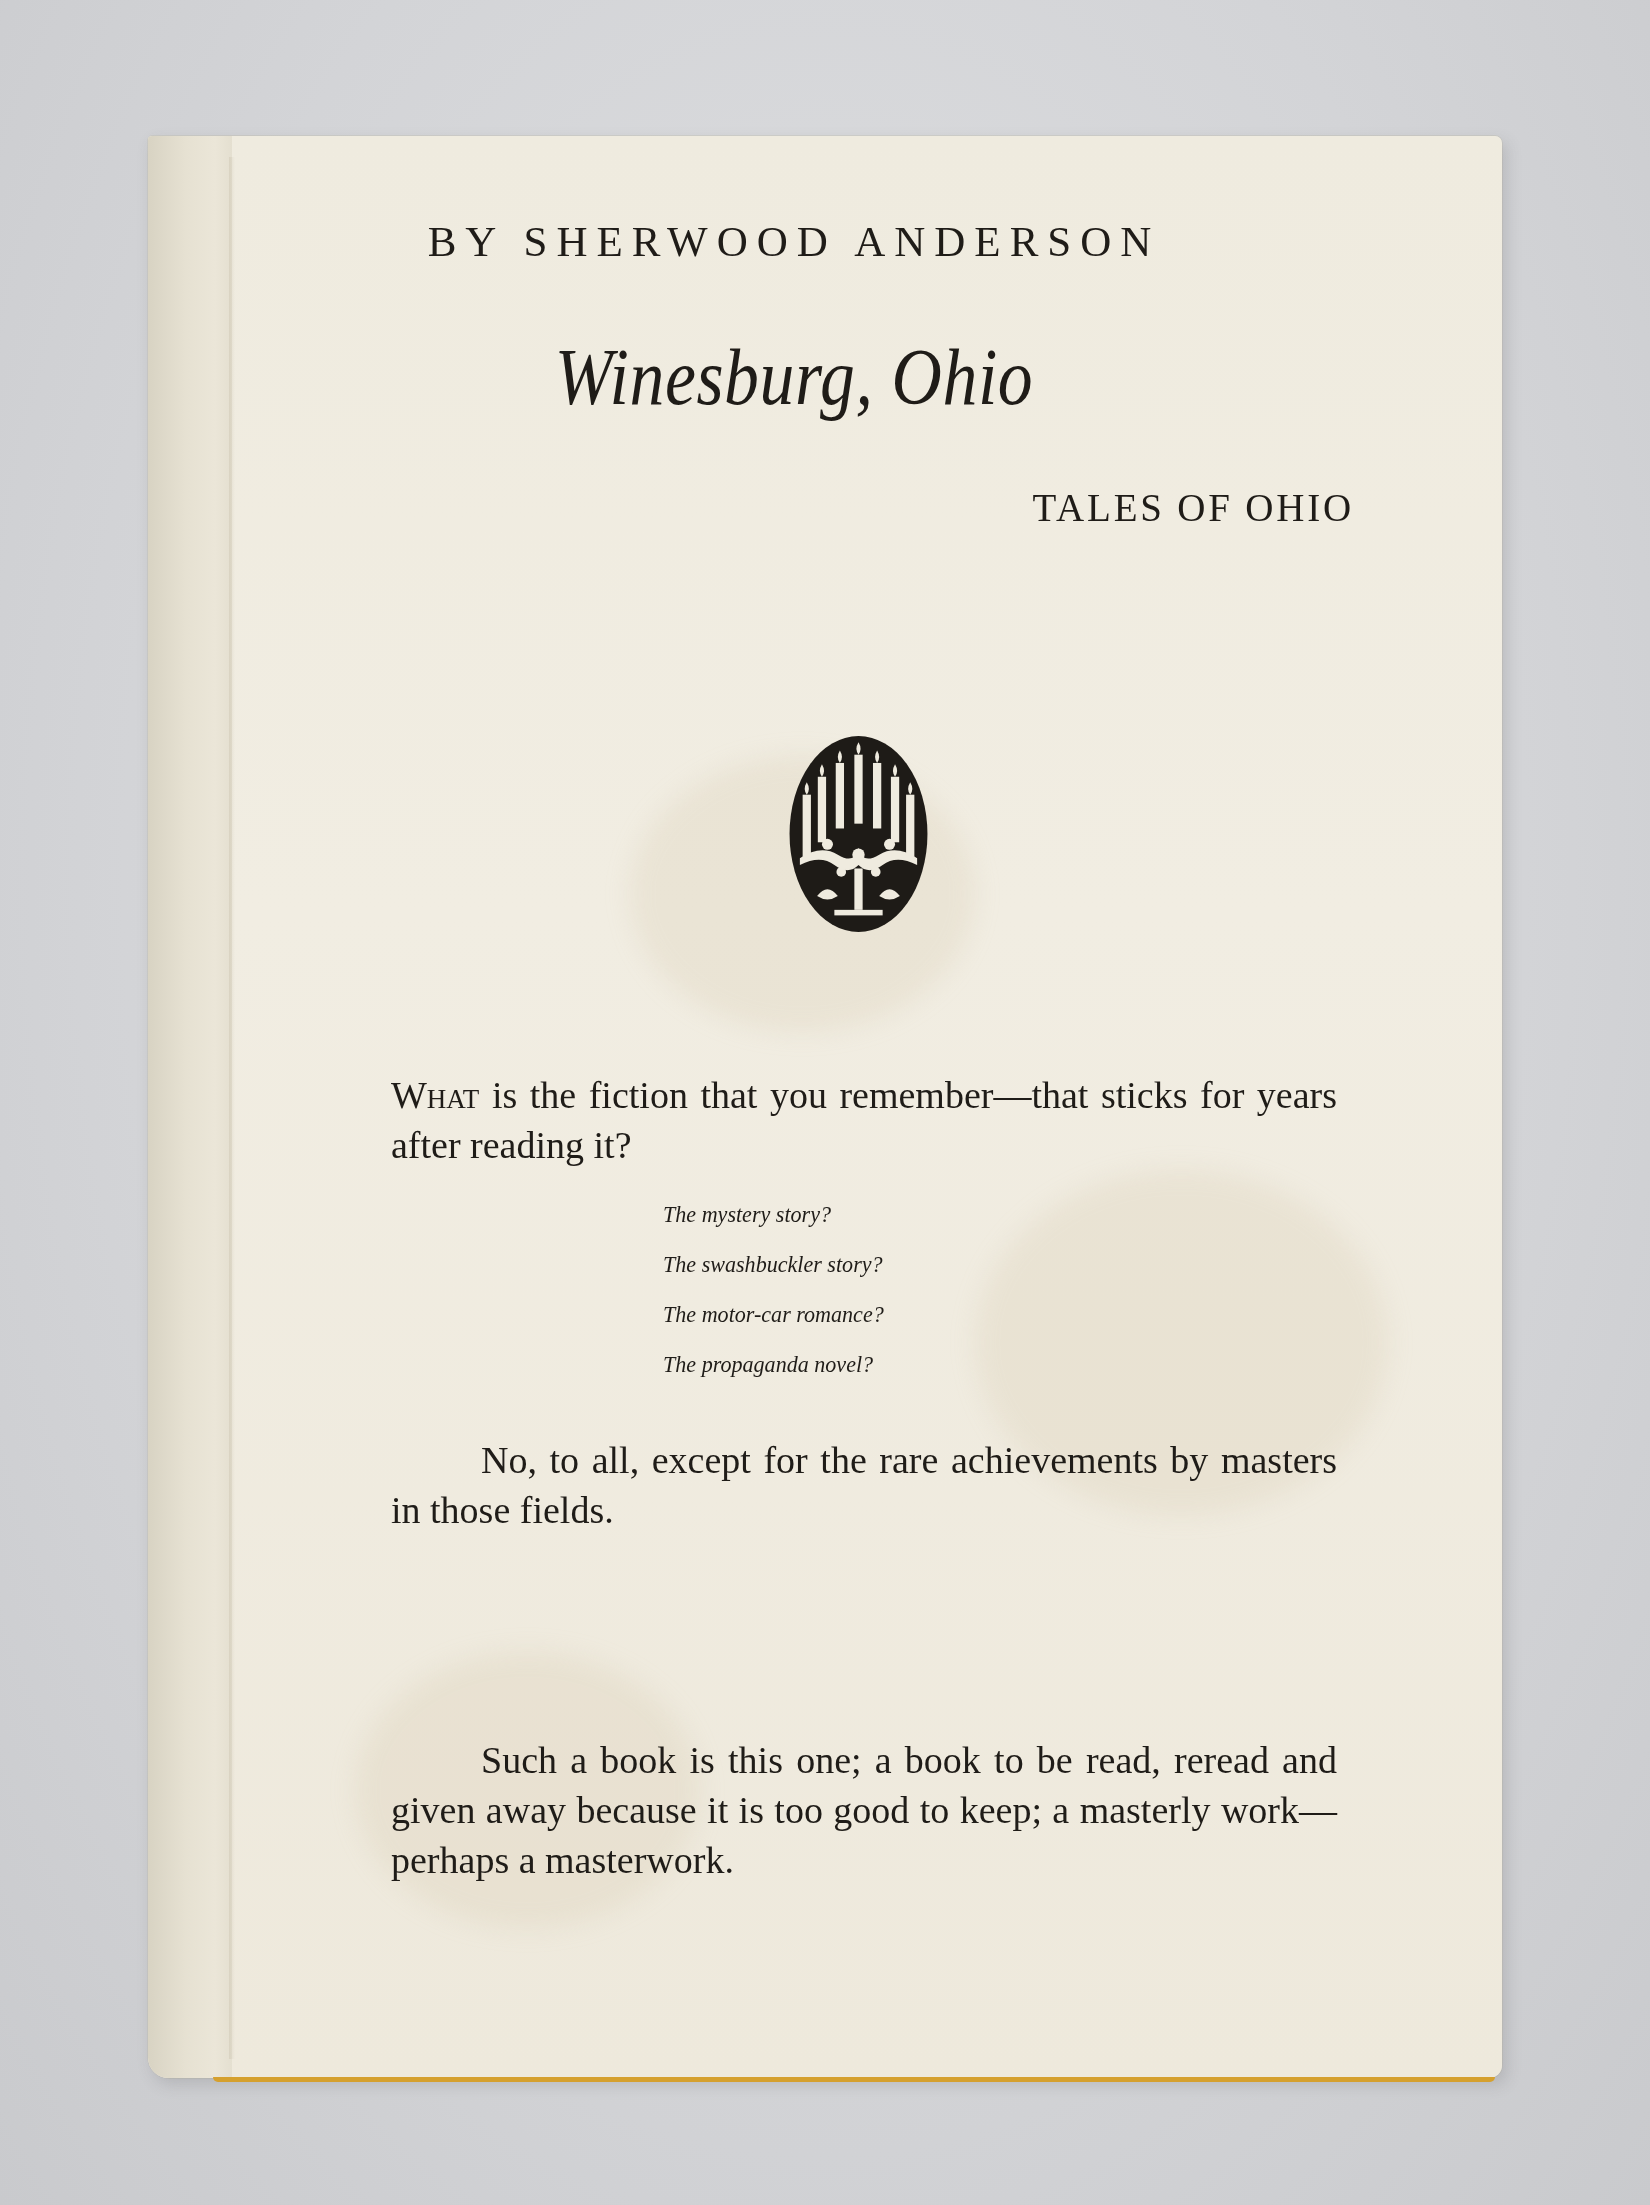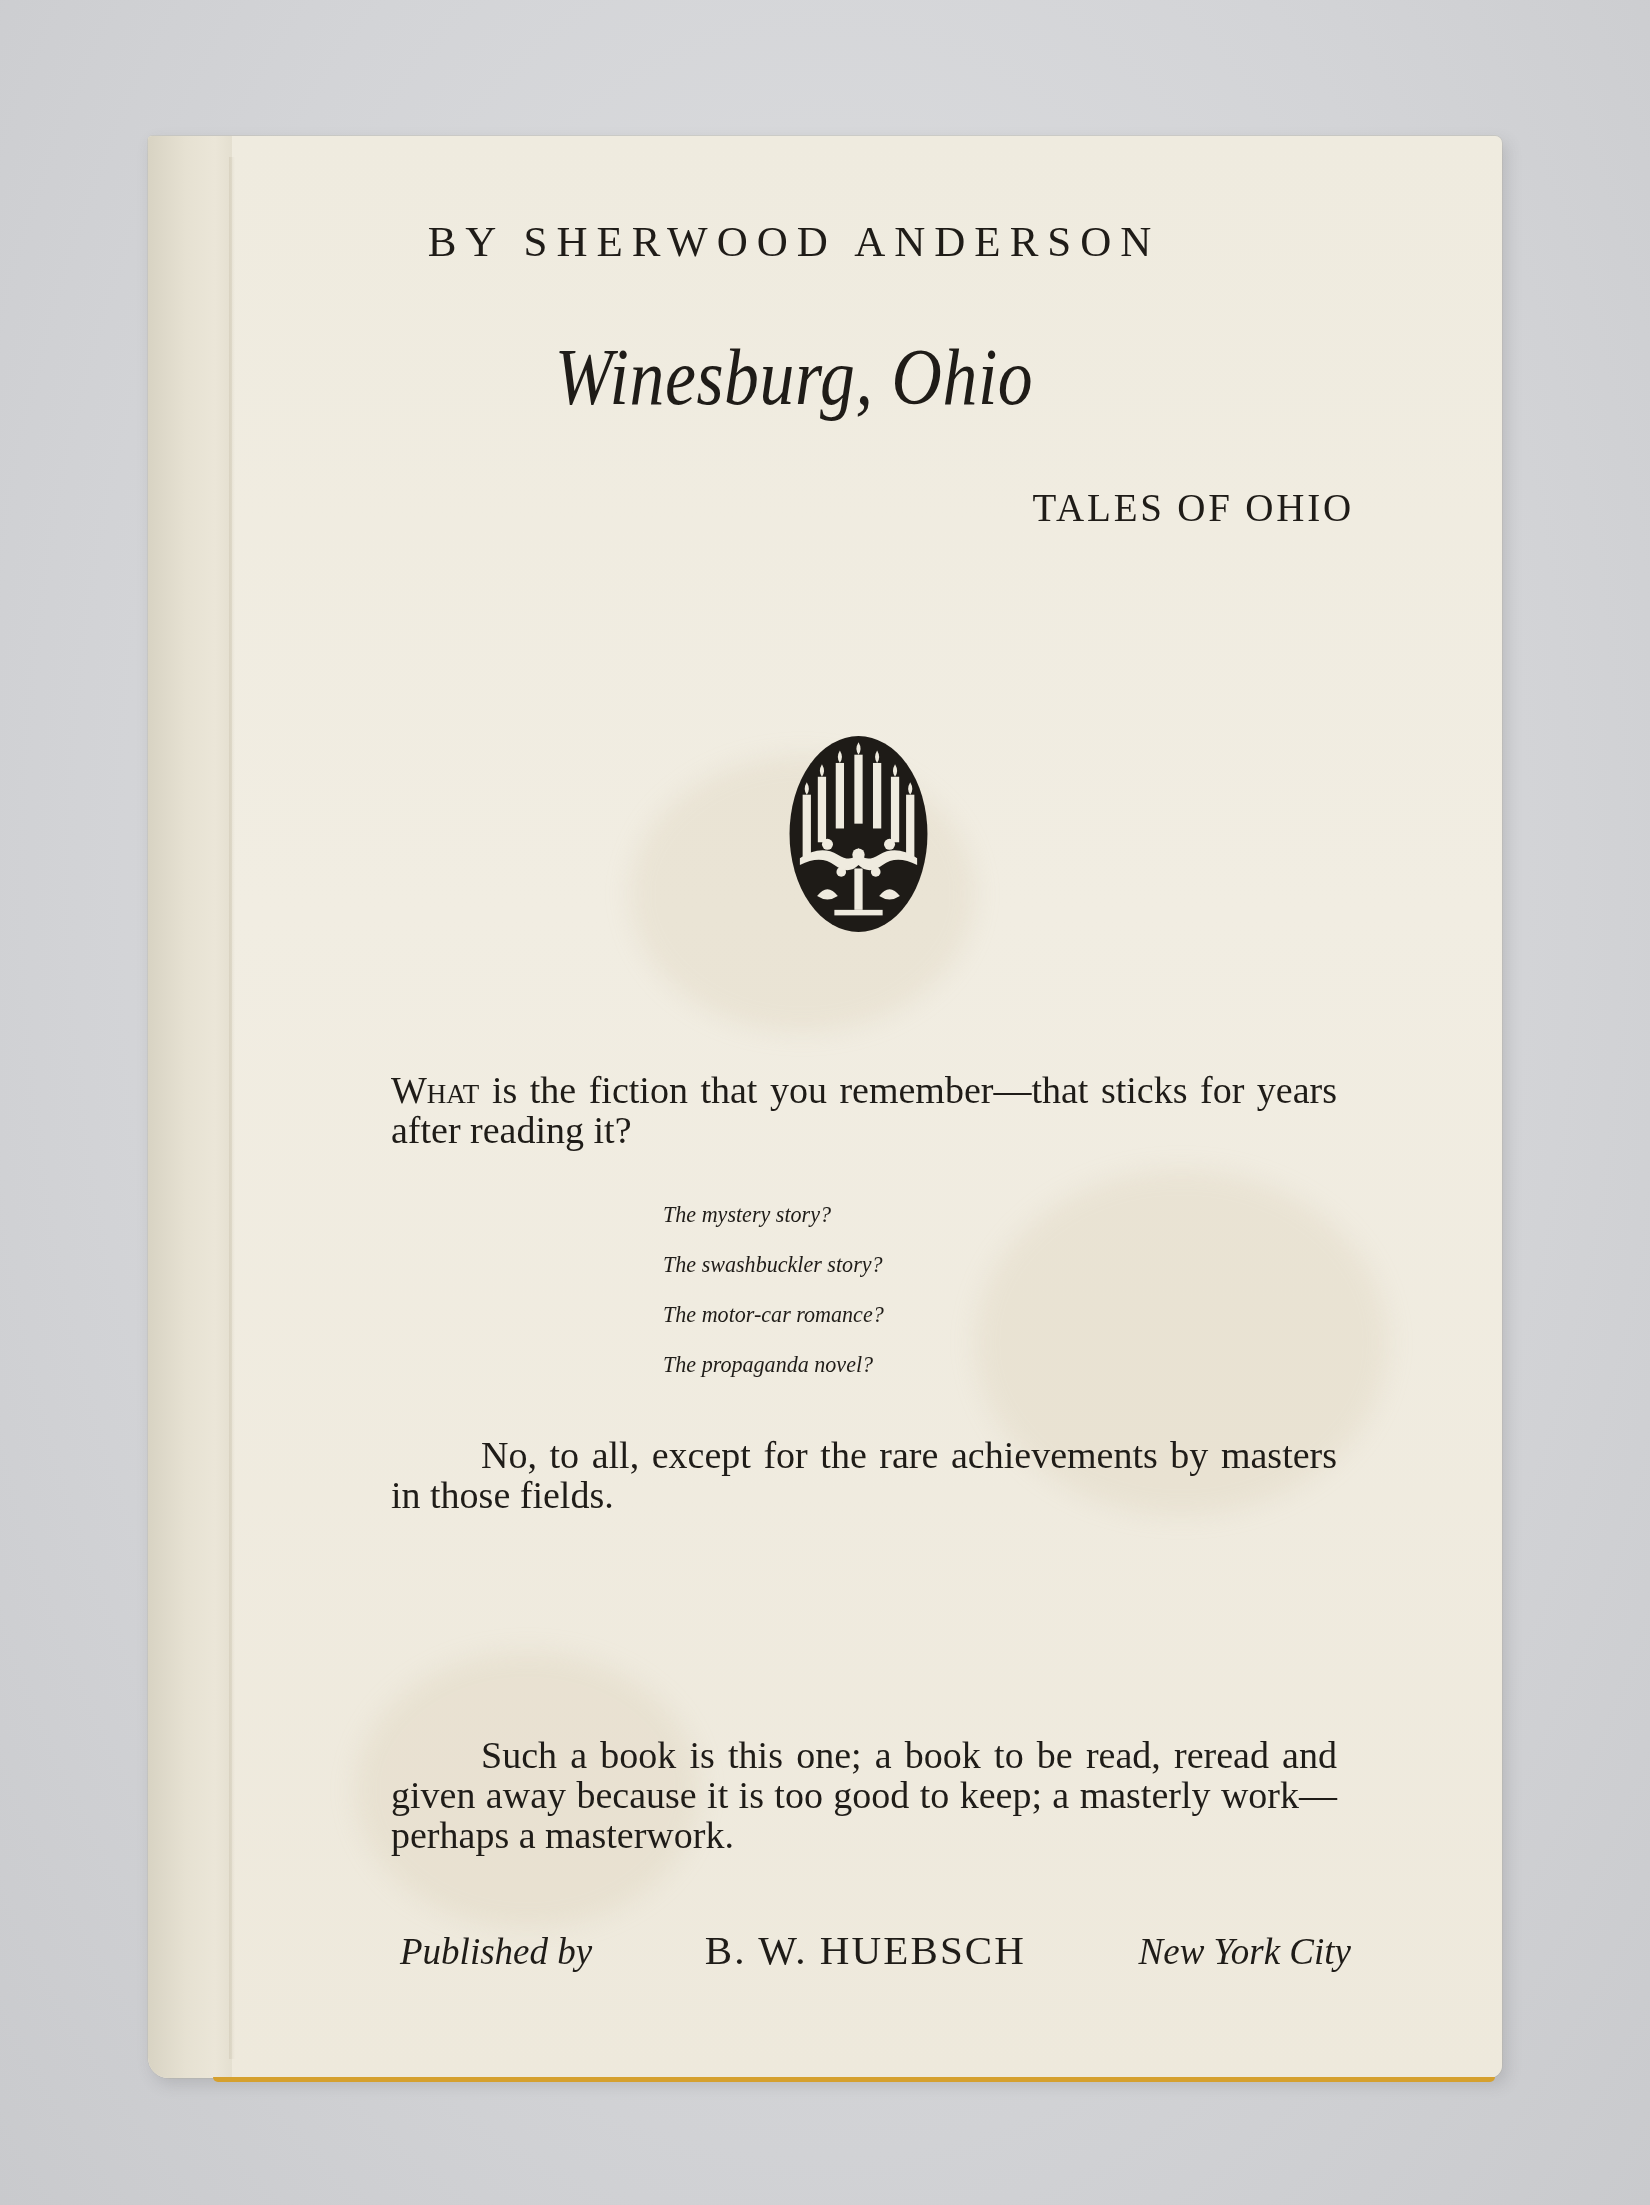--- a/index.html
+++ b/index.html
@@ -41,21 +41,21 @@
     transform: scaleX(0.86); transform-origin: center;
   }
   .tagline {
     position:absolute; top:486px; left:234px; width:1120px; text-align:right;
     font-size:39px; line-height:44px; letter-spacing:2.8px;
   }
   .logo {
     position:absolute; left:786px; top:734px; width:145px; height:200px;
   }
   .body-text {
-    position:absolute; left:391px; width:946px; font-size:38px; line-height:40px;
+    position:absolute; left:391px; width:946px; font-size:38px; line-height:50px;
     text-align:justify;
   }
   .body-text .sc { font-variant: small-caps; }
   .q-list { position:absolute; left:655px; top:1189px; font-size:24px; font-style:italic; line-height:50px;margin-left:8px; }
   .q-list div { transform:scaleX(0.92); transform-origin:left; }
   .indent { text-indent:90px; }
   .publisher {
     position:absolute; left:400px; width:951px; top:1926px;
     display:flex; justify-content:space-between; align-items:baseline;
     font-size:39px;
@@ -123,19 +123,14 @@
   <div class="q-list">
     <div>The mystery story?</div>
     <div>The swashbuckler story?</div>
     <div>The motor-car romance?</div>
     <div>The propaganda novel?</div>
   </div>
 
   <div class="body-text indent" style="top:1435px;">No, to all, except for the rare achievements by masters in those fields.</div>
   <div class="body-text indent" style="top:1735px;font-family:Liberation Serif, serif;">Such a book is this one; a book to be read, reread and given away because it is too good to keep; a masterly work—perhaps a masterwork.</div>
 
-  <div class="publisher">
-    <span class="it">Published by</span>
-    <span class="name">B. W. HUEBSCH</span>
-    <span class="it">New York City</span>
-  </div>
 </div>
 
 
 </body></html>

